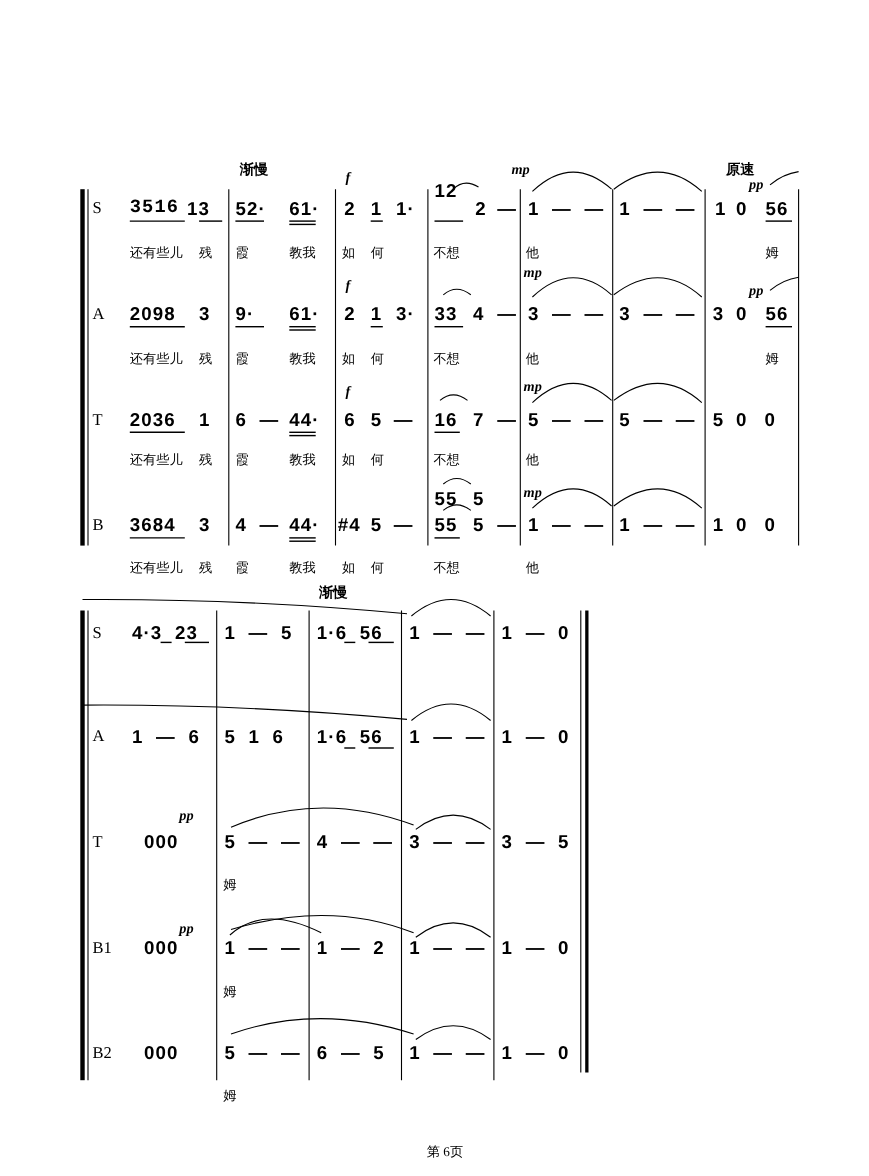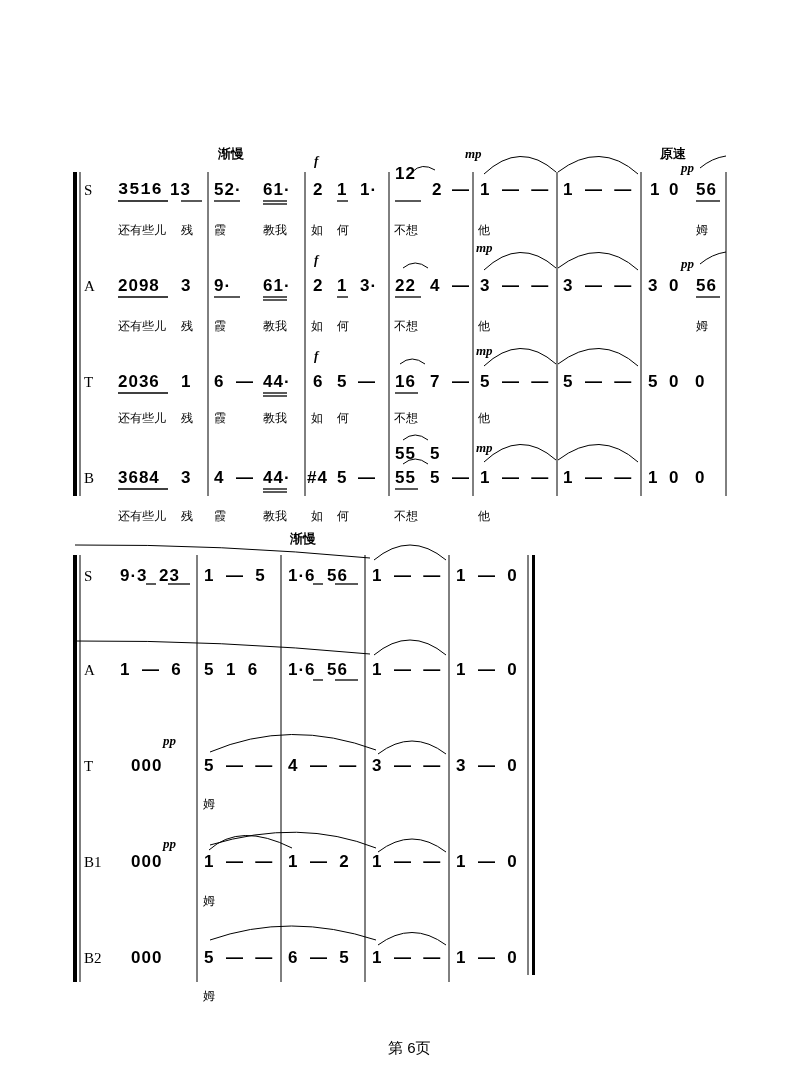--- a/index.html
+++ b/index.html
@@ -4,21 +4,21 @@
 <style>
   html, body { margin: 0; padding: 0; background: #ffffff; }
   body { width: 790px; height: 1069px; position: relative; overflow: hidden;
          font-family: "Liberation Sans", "DejaVu Sans", sans-serif; color: #000; }
   .tempo { position: absolute; font-weight: bold; font-size: 13px; font-family: "DejaVu Sans", sans-serif; }
   .dyn { position: absolute; font-style: italic; font-weight: bold; font-size: 13px;
          font-family: "Liberation Serif", "DejaVu Serif", serif; }
   .part { position: absolute; font-family: "Liberation Serif", "DejaVu Serif", serif; font-size: 15px; }
   .note { position: absolute; font-weight: bold; font-size: 17px; font-family: "Liberation Sans", sans-serif; white-space: pre; letter-spacing: 1px; }
   .lyric { position: absolute; font-size: 12px; font-family: "DejaVu Sans", sans-serif; white-space: pre; }
-  .pagenum { position: absolute; font-size: 15px; font-family: Liberation Sans, sans-serif; text-align: center; }
+  .pagenum { position: absolute; font-size: 12px; font-family: Liberation Serif, serif; text-align: center; }
   svg.overlay { position: absolute; left: 0; top: 0; }
 </style>
 </head>
 <body>
 
 <svg class="overlay" width="790" height="1069">
 
   <rect x="73" y="172" width="4" height="324" fill="#000"></rect>
   <line x1="80" y1="172" x2="80" y2="496" stroke="#000" stroke-width="1"></line>
 
@@ -144,21 +144,21 @@
     <div class="lyric" style="left: 478px; top: 222px;">他</div>
     <div class="lyric" style="left: 696px; top: 222px;">姆</div>
     <div class="part" style="left: 84px; top: 278px;">A</div>
     <div class="note" style="left: 118px; top: 276px;">2098</div>
     <div class="note" style="left: 181px; top: 276px;">3</div>
     <div class="note" style="left: 214px; top: 276px;">9·</div>
     <div class="note" style="left: 263px; top: 276px;">61·</div>
     <div class="note" style="left: 313px; top: 276px;">2</div>
     <div class="note" style="left: 337px; top: 276px;">1</div>
     <div class="note" style="left: 360px; top: 276px;">3·</div>
-    <div class="note" style="left: 395px; top: 276px;">22</div>
+    <div class="note" style="left: 395px; top: 276px;">33</div>
     <div class="note" style="left: 430px; top: 276px;">4</div>
     <div class="note" style="left: 452px; top: 276px;">—</div>
     <div class="note" style="left: 480px; top: 276px;">3  —  —</div>
     <div class="note" style="left: 563px; top: 276px;">3  —  —</div>
     <div class="note" style="left: 648px; top: 276px;">3</div>
     <div class="note" style="left: 669px; top: 276px;">0</div>
     <div class="note" style="left: 696px; top: 276px;">56</div>
     <div class="dyn" style="left: 314px; top: 252px;">f</div>
     <div class="dyn" style="left: 476px; top: 240px;">mp</div>
     <div class="dyn" style="left: 681px; top: 256px;">pp</div>
@@ -222,37 +222,37 @@
     <div class="lyric" style="left: 181px; top: 508px;">残</div>
     <div class="lyric" style="left: 214px; top: 508px;">霞</div>
     <div class="lyric" style="left: 263px; top: 508px;">教我</div>
     <div class="lyric" style="left: 311px; top: 508px;">如</div>
     <div class="lyric" style="left: 337px; top: 508px;">何</div>
     <div class="lyric" style="left: 394px; top: 508px;">不想</div>
     <div class="lyric" style="left: 478px; top: 508px;">他</div>
   </div>
 <div id="sys2">
     <div class="part" style="left: 84px; top: 568px;">S</div>
-    <div class="note" style="left: 120px; top: 566px;">9·3  23</div>
+    <div class="note" style="left: 120px; top: 566px;">4·3  23</div>
     <div class="note" style="left: 204px; top: 566px;">1  —  5</div>
     <div class="note" style="left: 288px; top: 566px;">1·6  56</div>
     <div class="note" style="left: 372px; top: 566px;">1  —  —</div>
     <div class="note" style="left: 456px; top: 566px;">1  —  0</div>
     <div class="part" style="left: 84px; top: 662px;">A</div>
     <div class="note" style="left: 120px; top: 660px;">1  —  6</div>
     <div class="note" style="left: 204px; top: 660px;">5  1  6</div>
     <div class="note" style="left: 288px; top: 660px;">1·6  56</div>
     <div class="note" style="left: 372px; top: 660px;">1  —  —</div>
     <div class="note" style="left: 456px; top: 660px;">1  —  0</div>
     <div class="part" style="left: 84px; top: 758px;">T</div>
     <div class="note" style="left: 131px; top: 756px;">000</div>
     <div class="note" style="left: 204px; top: 756px;">5  —  —</div>
     <div class="note" style="left: 288px; top: 756px;">4  —  —</div>
     <div class="note" style="left: 372px; top: 756px;">3  —  —</div>
-    <div class="note" style="left: 456px; top: 756px;">3  —  0</div>
+    <div class="note" style="left: 456px; top: 756px;">3  —  5</div>
     <div class="dyn" style="left: 163px; top: 733px;">pp</div>
     <div class="lyric" style="left: 203px; top: 796px;">姆</div>
     <div class="part" style="left: 84px; top: 854px;">B1</div>
     <div class="note" style="left: 131px; top: 852px;">000</div>
     <div class="note" style="left: 204px; top: 852px;">1  —  —</div>
     <div class="note" style="left: 288px; top: 852px;">1  —  2</div>
     <div class="note" style="left: 372px; top: 852px;">1  —  —</div>
     <div class="note" style="left: 456px; top: 852px;">1  —  0</div>
     <div class="dyn" style="left: 163px; top: 836px;">pp</div>
     <div class="lyric" style="left: 203px; top: 893px;">姆</div>

